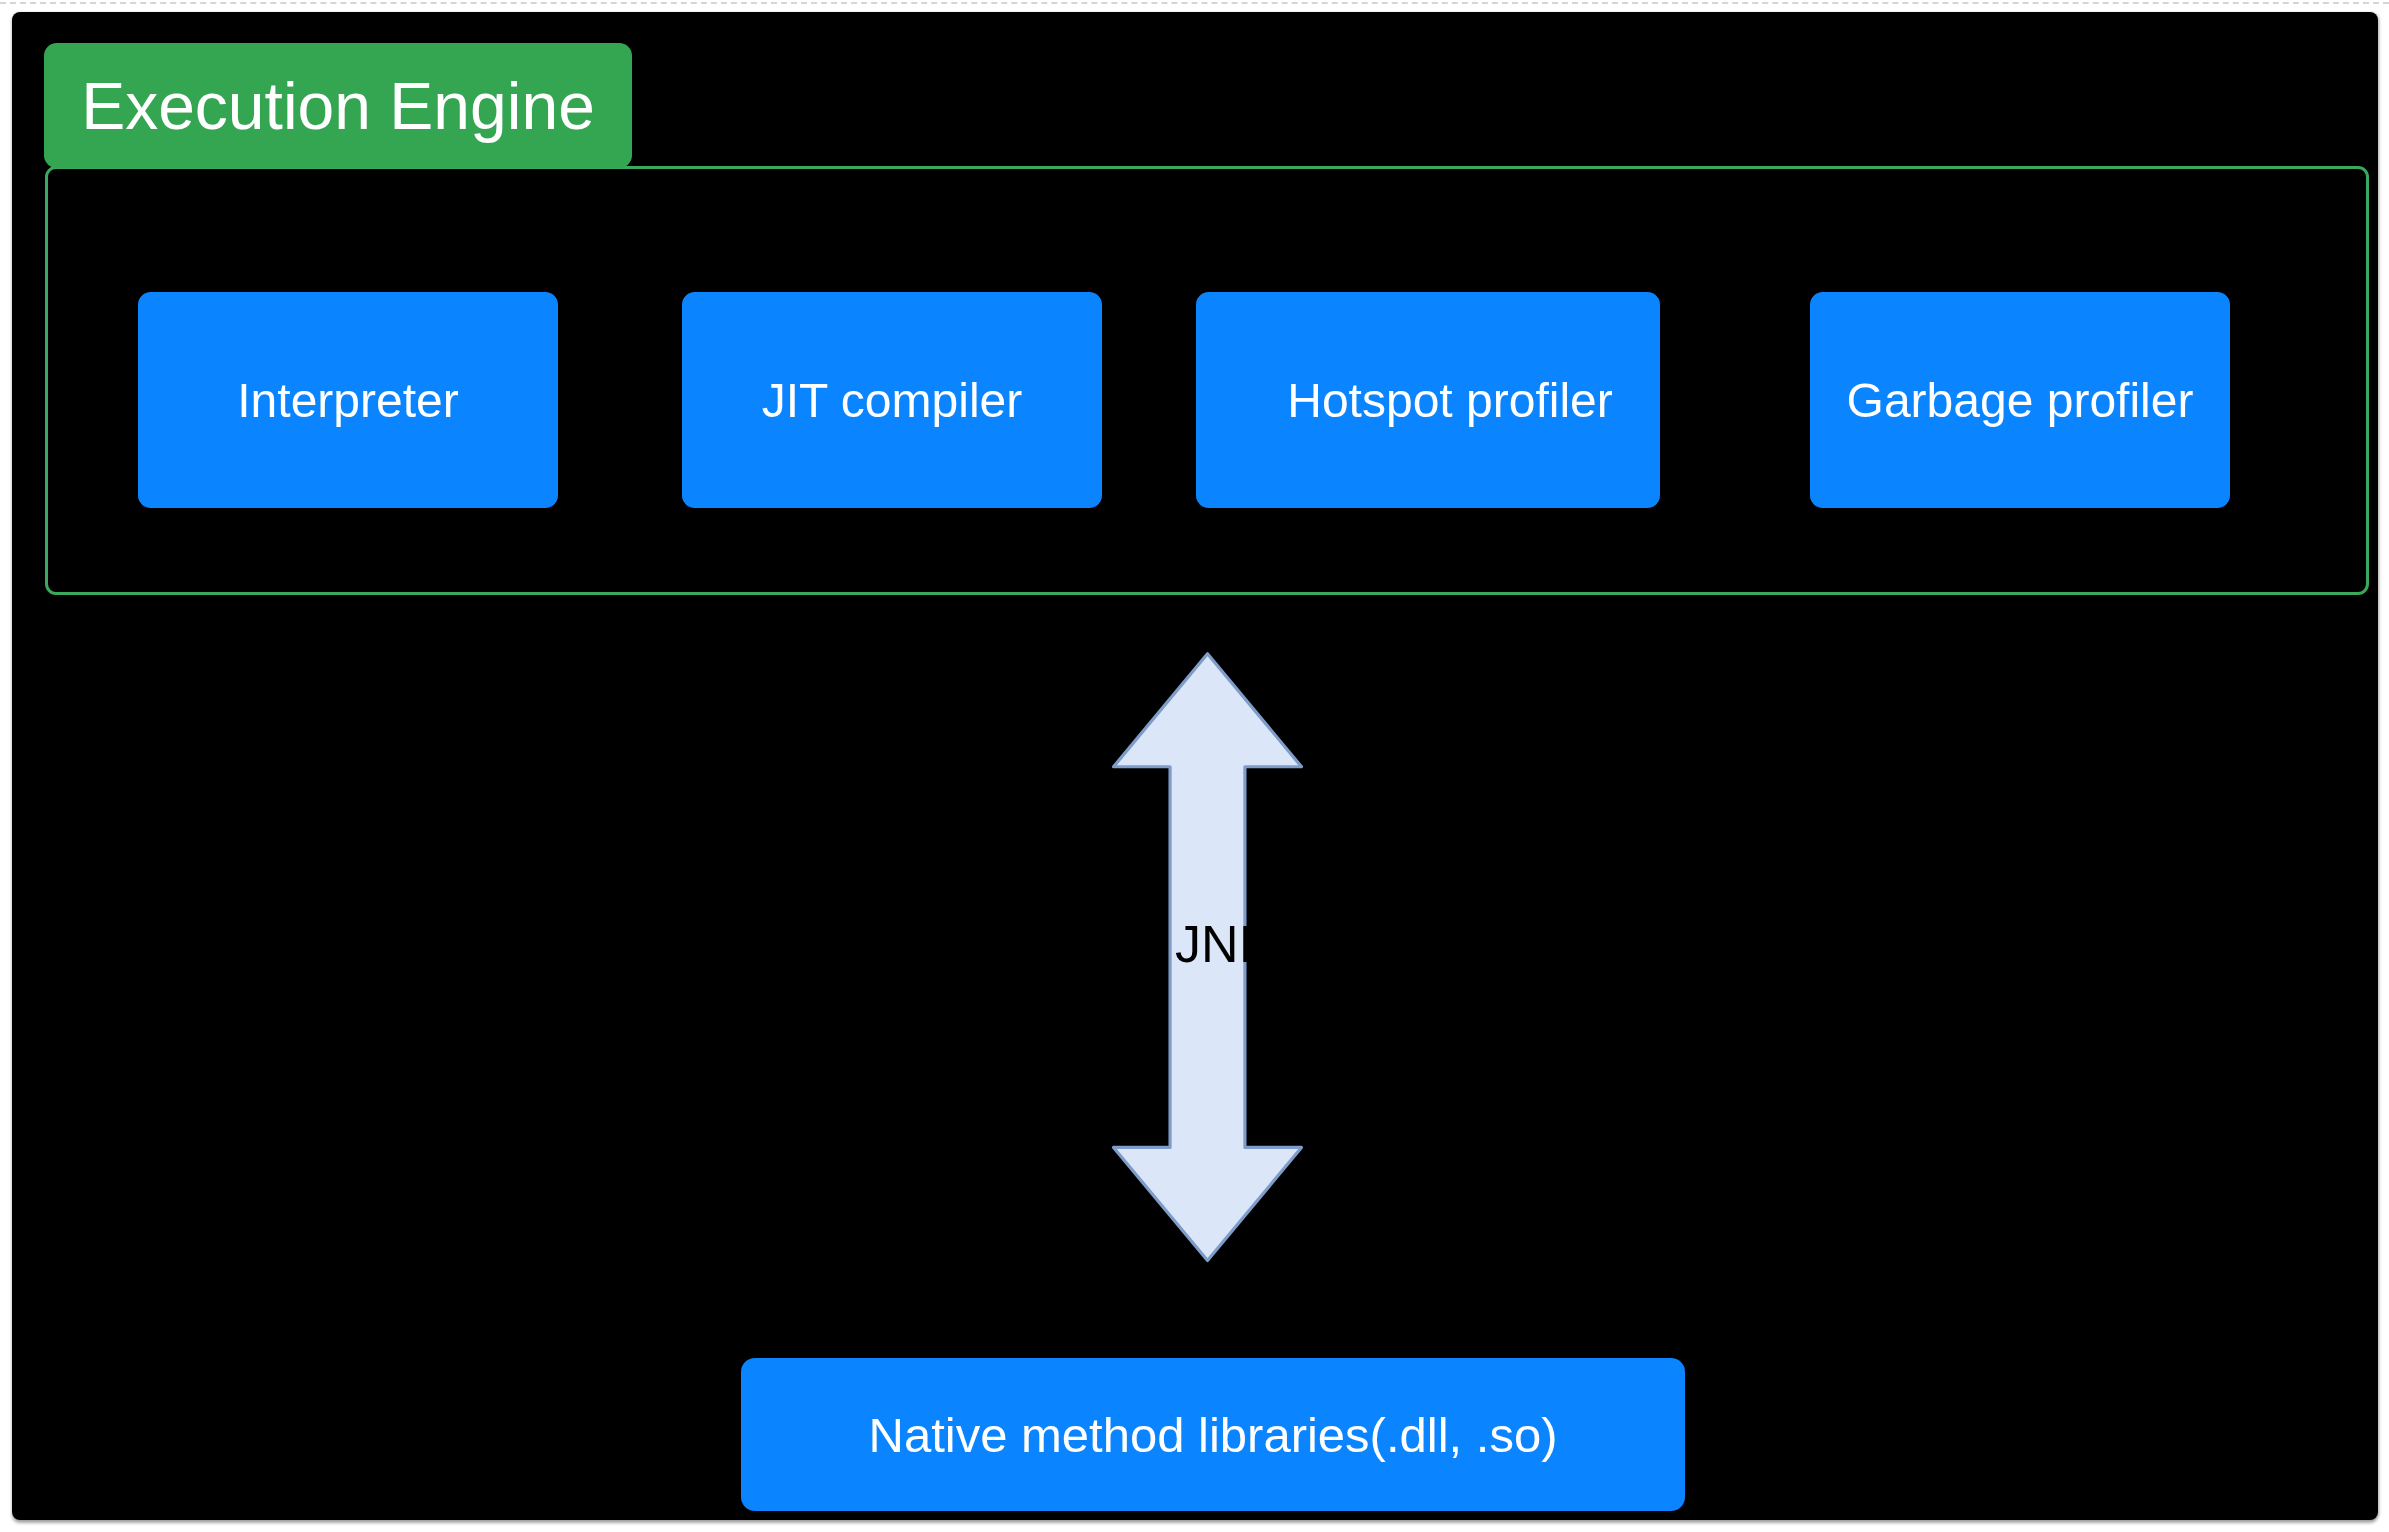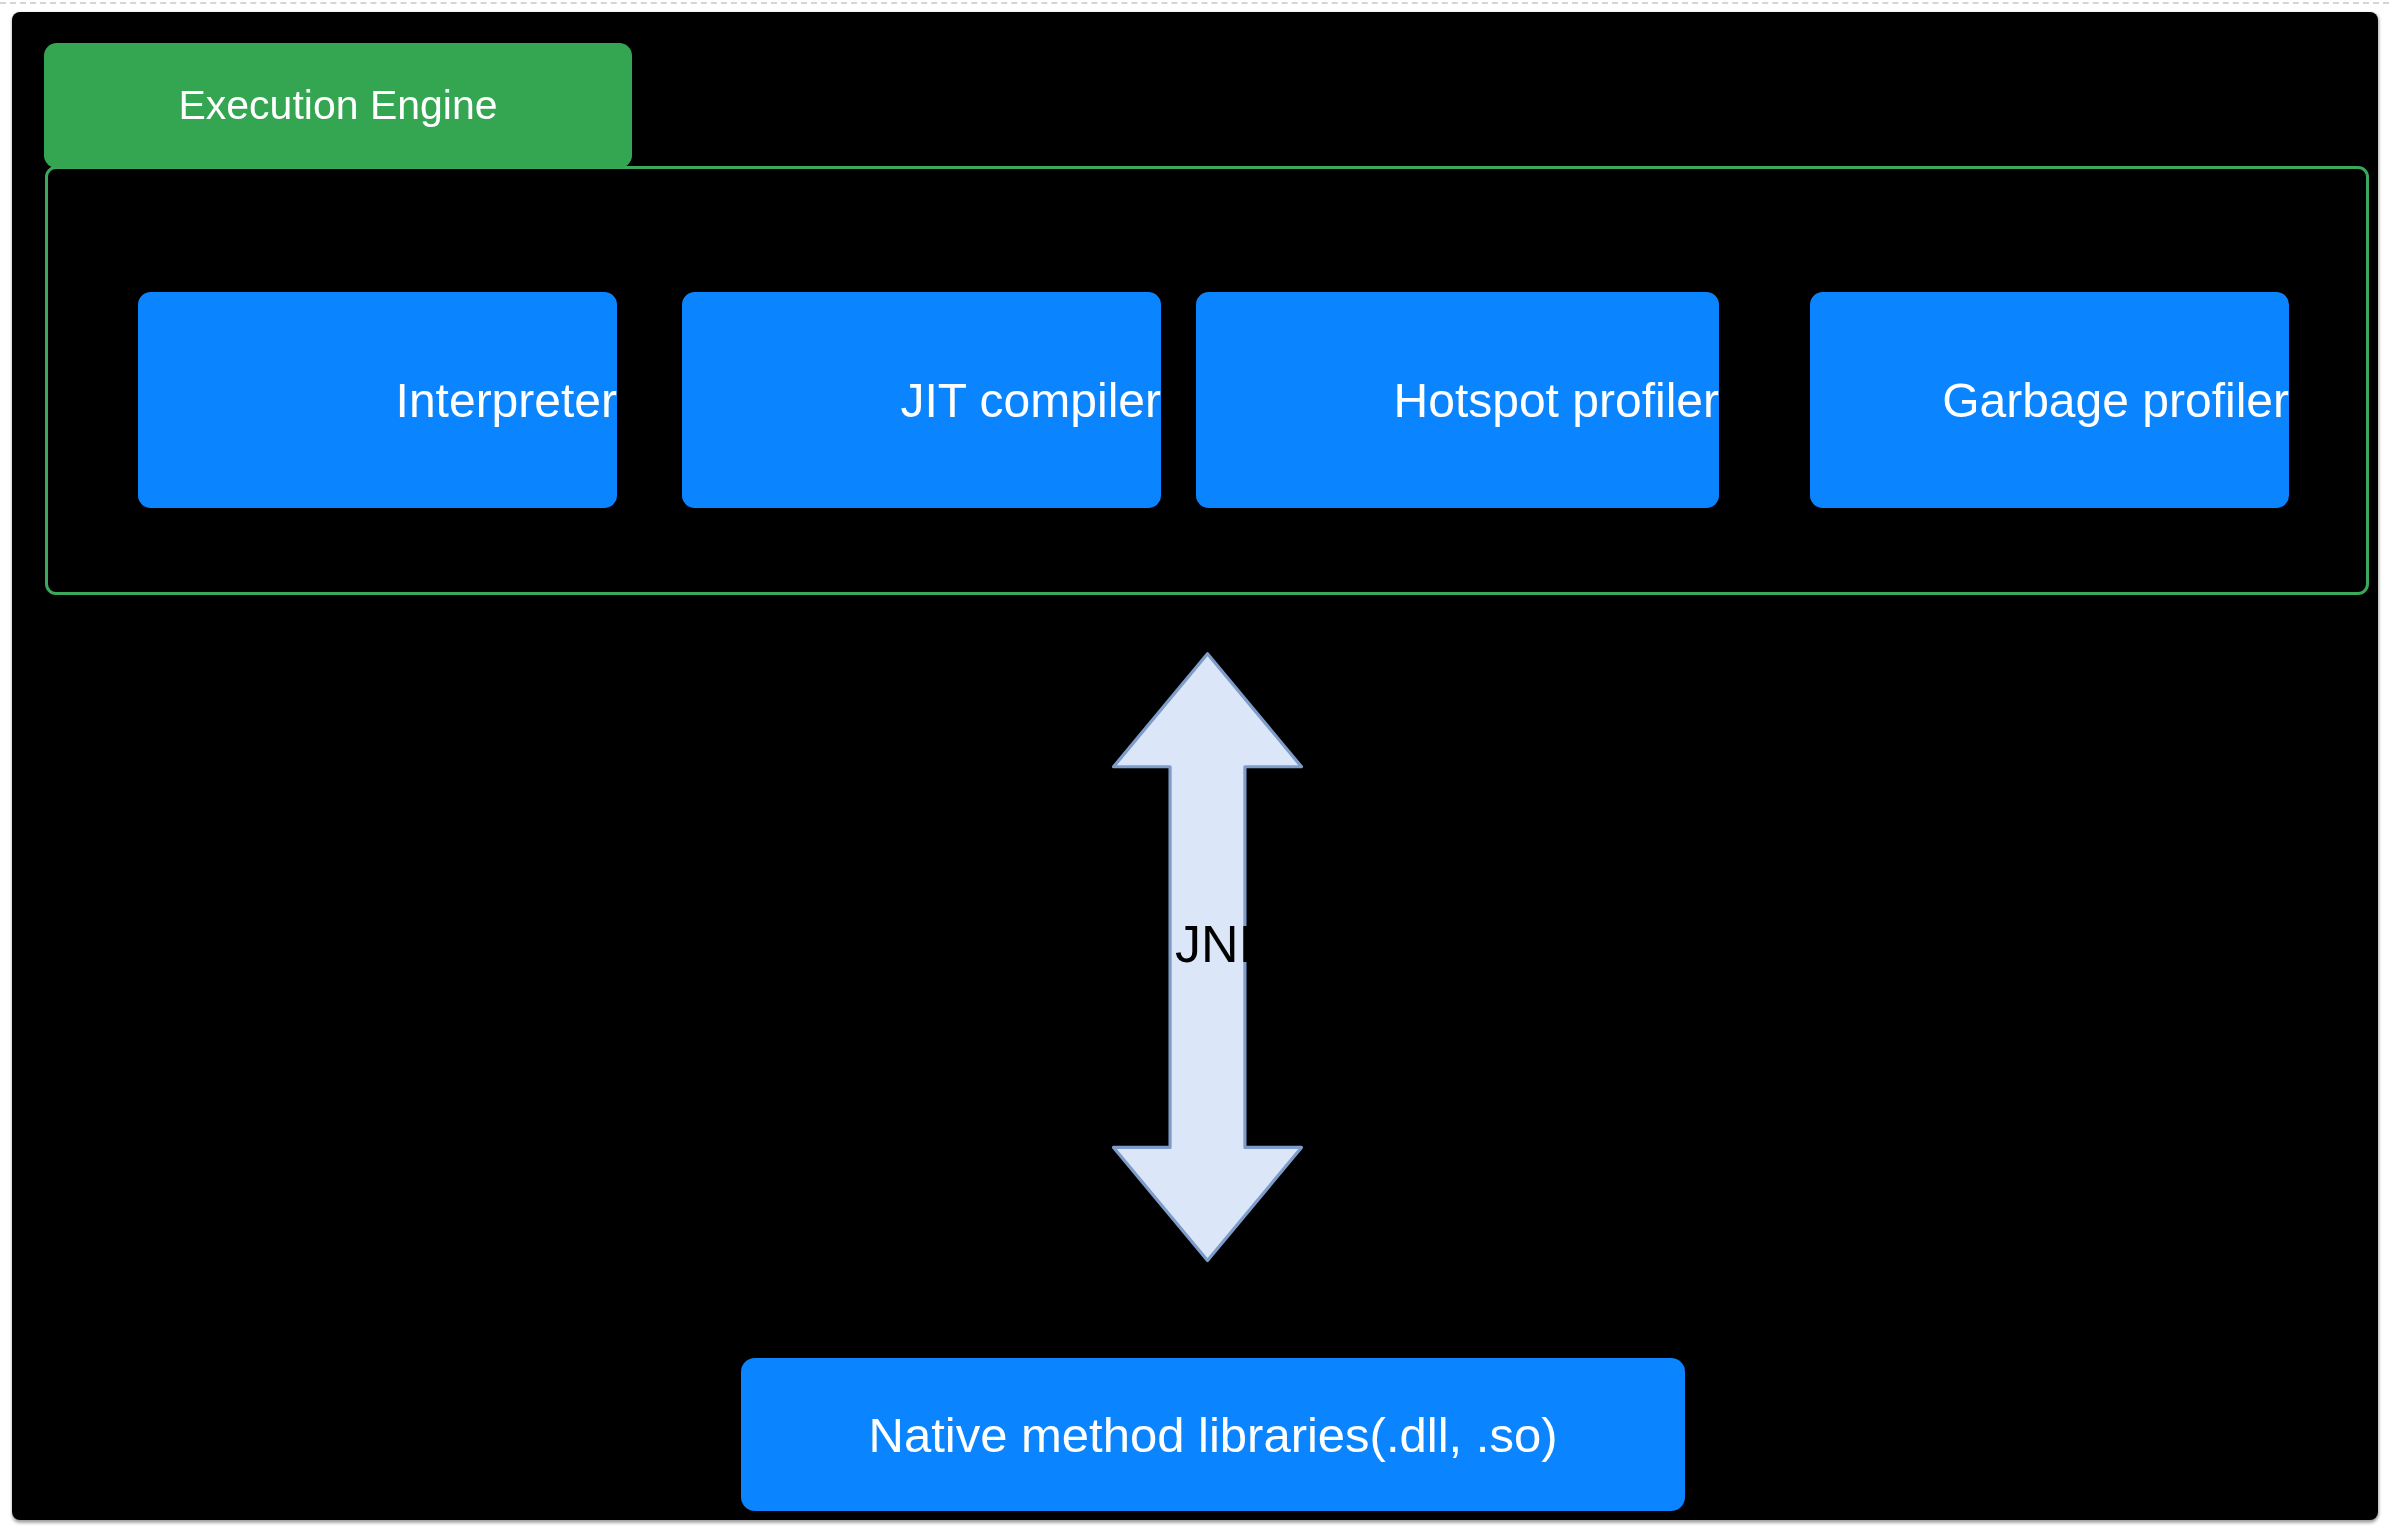--- a/index.html
+++ b/index.html
@@ -29,35 +29,35 @@
     position:absolute;left:12px;top:12px;width:2366px;height:1508px;
     background:var(--canvas-bg);
     border-radius:8px;
     box-shadow:0 2.4px 3.2px rgba(0,0,0,.35), 1.6px 0 2.4px rgba(0,0,0,.12);
   }
   .tab{
     position:absolute;left:32px;top:31px;width:588px;height:125px;
     background:var(--tab-green);
     border-radius:12.7px;
     display:flex;align-items:center;justify-content:center;
-    color:#ffffff;font-size:41px;
+    color:#ffffff;font-size:66px;
     z-index:3;
   }
   .engine-container{
     position:absolute;left:33px;top:154px;width:2324px;height:429px;
     border:3.2px solid var(--container-border-green);
     border-radius:11px;
     box-sizing:border-box;
     z-index:2;
   }
   .blue-box{
-    position:absolute;top:280px;height:216px;width:479px;
+    position:absolute;top:280px;height:216px;width:420px;
     background:var(--box-blue);
     border-radius:12.7px;
-    display:flex;align-items:center;justify-content:flex-end;
+    display:flex;align-items:center;justify-content:center;
     color:var(--box-text);font-size:48px;text-align:center;
     z-index:4;
   }
   .bb0{left:126px;} .bb1{left:670px;} .bb2{left:1184px;padding-left:44px;} .bb3{left:1798px;}
   .arrow-svg{
     position:absolute;left:1075px;top:613px;width:241px;height:661px;
     z-index:2;
   }
   .jni-label{
     position:absolute;left:1202px;top:932px;

